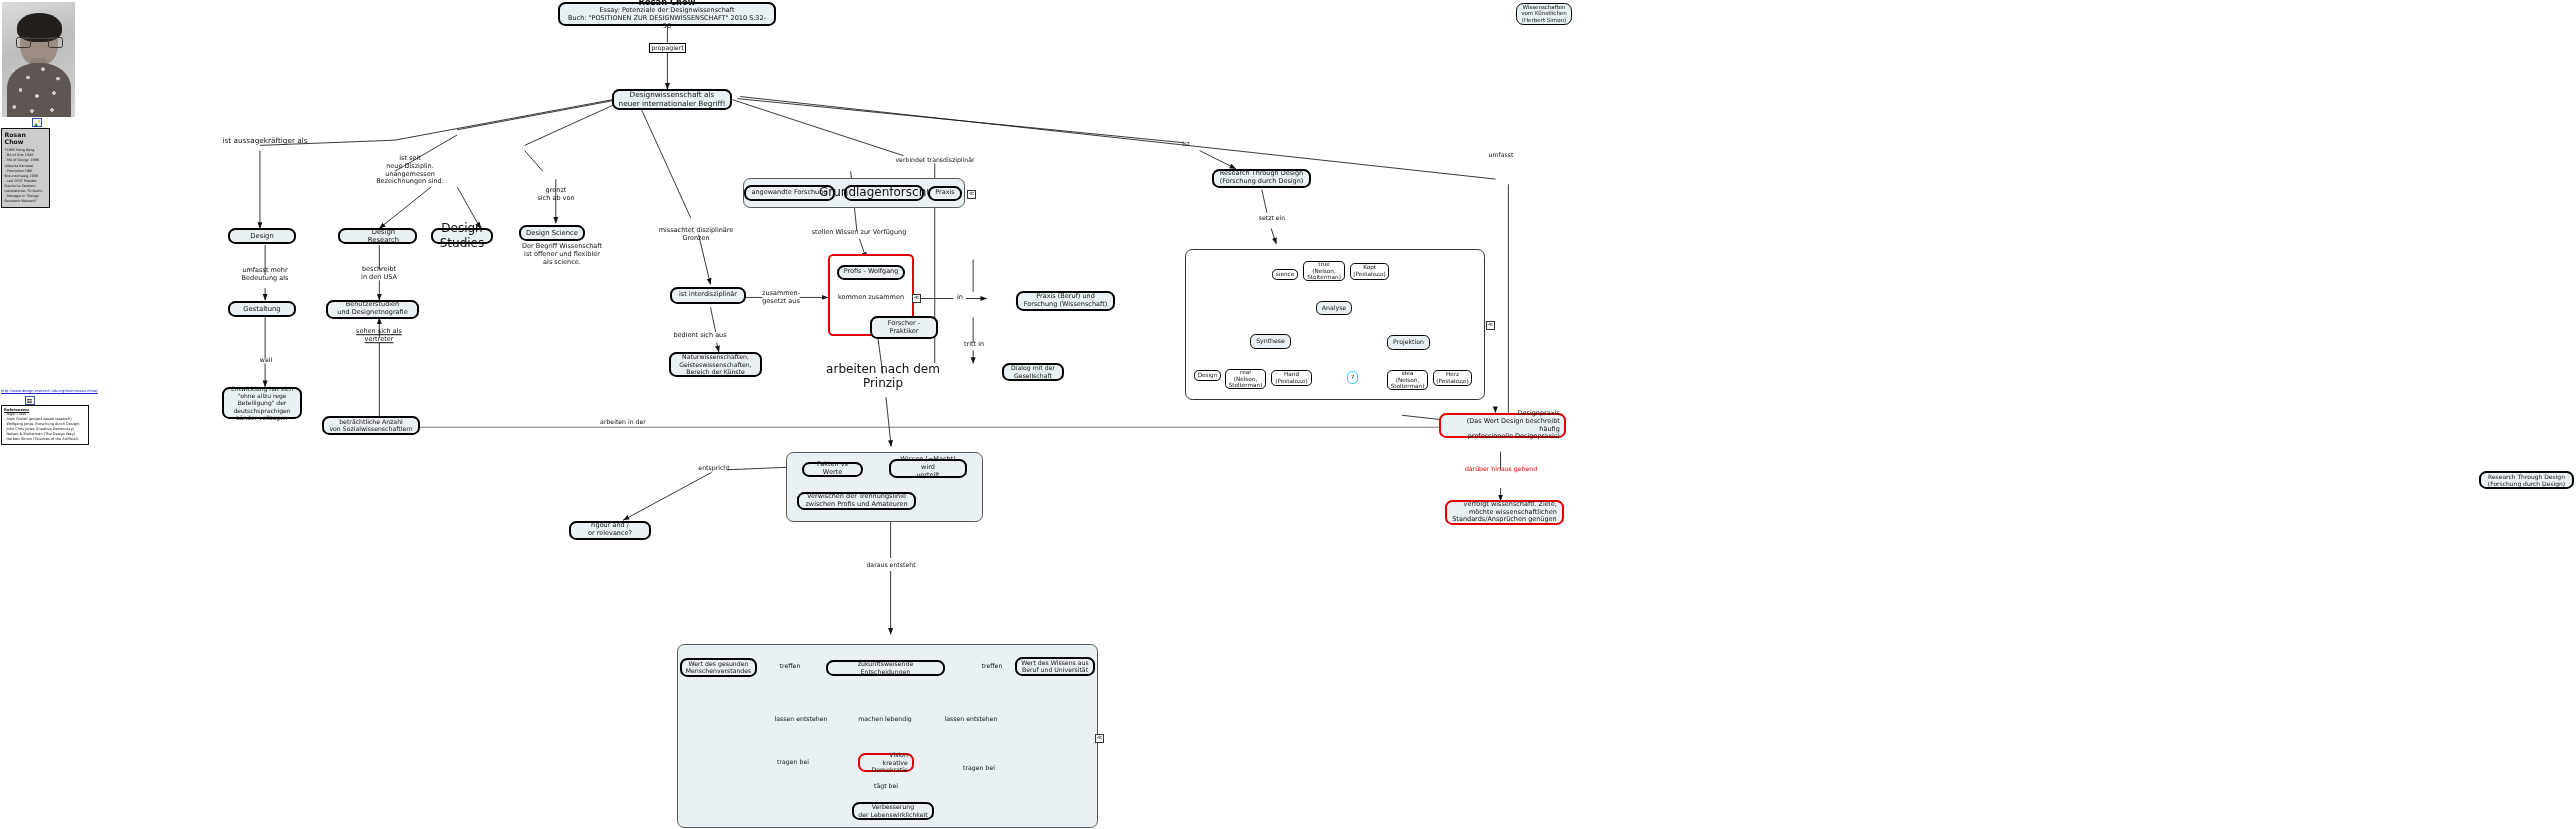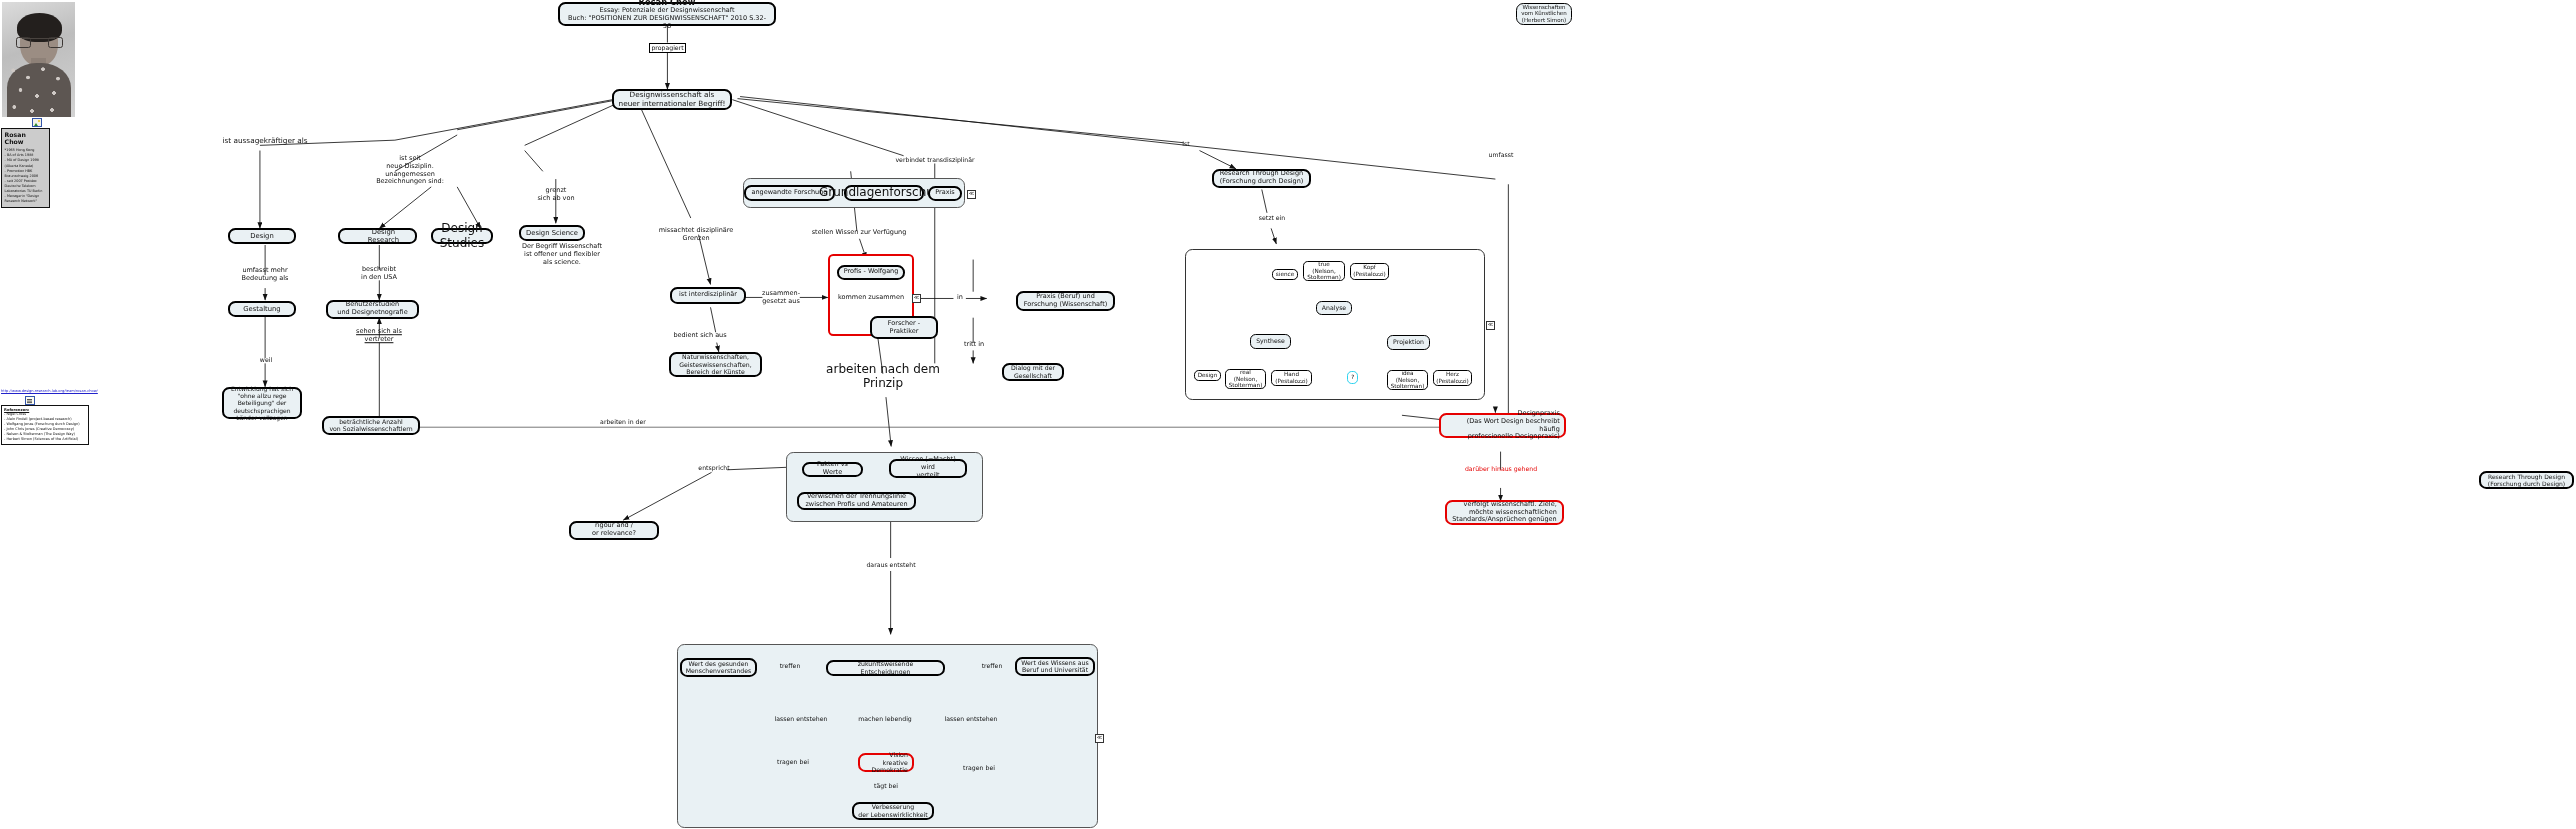--- a/index.html
+++ b/index.html
@@ -402,21 +402,21 @@
 professionelle Designpraxis)</div>
   <div class="node red" style="left:1445px;top:500px;width:119px;height:25px;font-size:6.5px;">verfolgt wissenschaftl. Ziele,
 möchte wissenschaftlichen
 Standards/Ansprüchen genügen</div>
 
   <div class="node" style="left:802px;top:462px;width:61px;height:14.5px;font-size:6.5px;">Fakten vs Werte</div>
   <div class="node" style="left:889px;top:459px;width:78px;height:18.7px;font-size:6.5px;">Wissen (=Macht) wird
 verteilt</div>
   <div class="node" style="left:797px;top:492px;width:119px;height:17.7px;font-size:6.5px;">Verwischen der Trennungslinie
 zwischen Profis und Amateuren</div>
-  <div class="node" style="left:569px;top:521px;width:90px;height:18.7px;font-size:6.5px;">rigour and /
+  <div class="node" style="left:569px;top:521px;width:82px;height:18.7px;font-size:6.5px;">rigour and /
 or relevance?</div>
 
   <div class="node" style="left:680px;top:658px;width:77px;height:18.7px;font-size:6.2px;">Wert des gesunden
 Menschenverstandes</div>
   <div class="node" style="left:826px;top:660px;width:119px;height:15.6px;font-size:6.2px;">zukunftsweisende Entscheidungen</div>
   <div class="node" style="left:1015px;top:657px;width:80px;height:18.7px;font-size:6.2px;">Wert des Wissens aus
 Beruf und Universität</div>
   <div class="node red" style="left:858px;top:753px;width:56px;height:18.7px;font-size:6.2px;">Vision kreative
 Demokratie</div>
   <div class="node" style="left:852px;top:802px;width:82px;height:17.7px;font-size:6.2px;">Verbesserung

